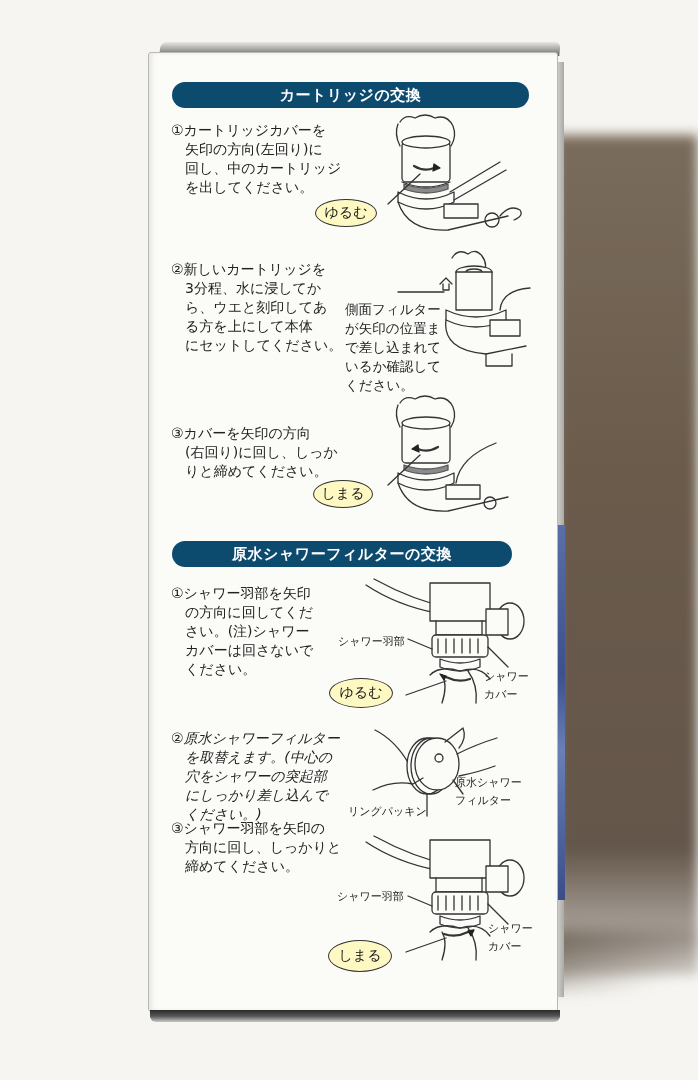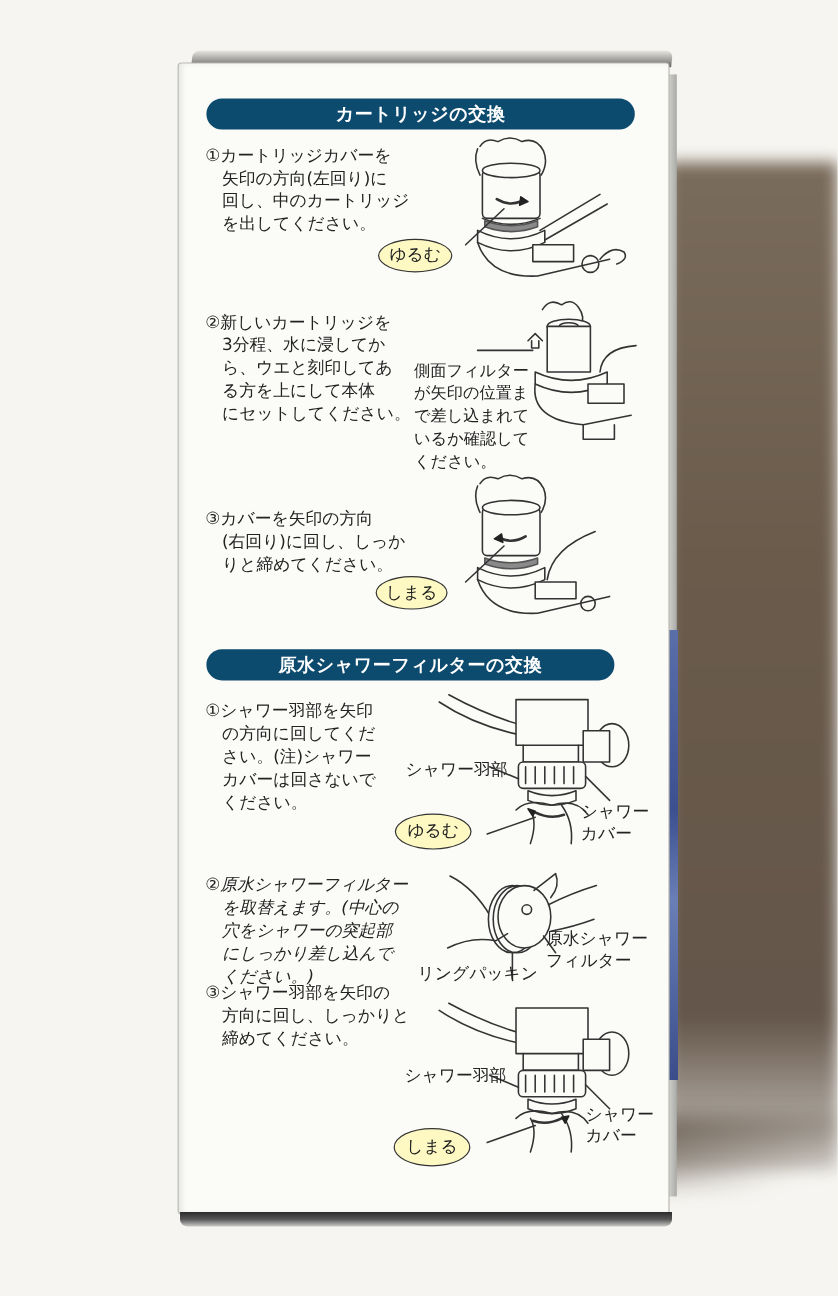--- a/index.html
+++ b/index.html
@@ -8,21 +8,21 @@
   .shadow2{position:absolute;left:540px;top:930px;width:158px;height:60px;background:linear-gradient(160deg,rgba(100,88,76,0.9),rgba(246,245,241,0) 80%);filter:blur(8px);}
   .box{position:absolute;left:148px;top:52px;width:408px;height:958px;background:#fbfbf8;border:1px solid #b9b8b3;border-radius:3px;box-shadow:inset 3px 0 4px rgba(0,0,0,0.08);}
   .lid-top{position:absolute;left:160px;top:42px;width:400px;height:14px;background:linear-gradient(180deg,#e8e7e2,#9d9c98 60%,#5a5a58);border-radius:6px 6px 0 0;transform:skewX(-6deg);}
   .edge-right{position:absolute;left:556px;top:62px;width:8px;height:935px;background:linear-gradient(90deg,#d7d7d3,#a9a9a6);}
   .edge-blue{position:absolute;left:557px;top:525px;width:8px;height:375px;background:linear-gradient(180deg,#5a6fa8,#3c4f8f 40%,#6a7fb5 60%,#3a4d8a);}
   .lid-bottom{position:absolute;left:150px;top:1010px;width:410px;height:12px;background:linear-gradient(180deg,#2b2b2b,#555 50%,#c9c9c6);border-radius:0 0 6px 6px;}
   .banner{position:absolute;left:172px;height:26px;background:#0c4a6e;border-radius:13px;color:#fff;font-weight:bold;font-size:15px;display:flex;align-items:center;justify-content:center;letter-spacing:0.5px;}
   .step{position:absolute;left:171px;font-size:14px;line-height:19px;color:#222;white-space:pre-line;}
   .note{position:absolute;font-size:13.5px;line-height:19px;color:#222;white-space:pre-line;}
   .callout{position:absolute;border:1.3px solid #333;border-radius:50%;font-size:14px;color:#222;display:flex;align-items:center;justify-content:center;background:#fef9c3;}
-  .label{position:absolute;font-size:14px;line-height:18px;color:#222;white-space:pre-line;}
+  .label{position:absolute;font-size:11px;line-height:18px;color:#222;white-space:pre-line;}
   svg.illus{position:absolute;overflow:visible;}
   svg.illus *{fill:none;stroke:#333;stroke-width:1.3;stroke-linecap:round;stroke-linejoin:round;}
   svg.illus .fillw{fill:#fbfbf8;}
   svg.illus .fillg{fill:#8a8a8a;stroke:#555;}
   svg.illus .arrow{stroke-width:2.2;}
   svg.illus .ah{fill:#222;stroke:#222;}
 </style>
 </head>
 <body>
 

